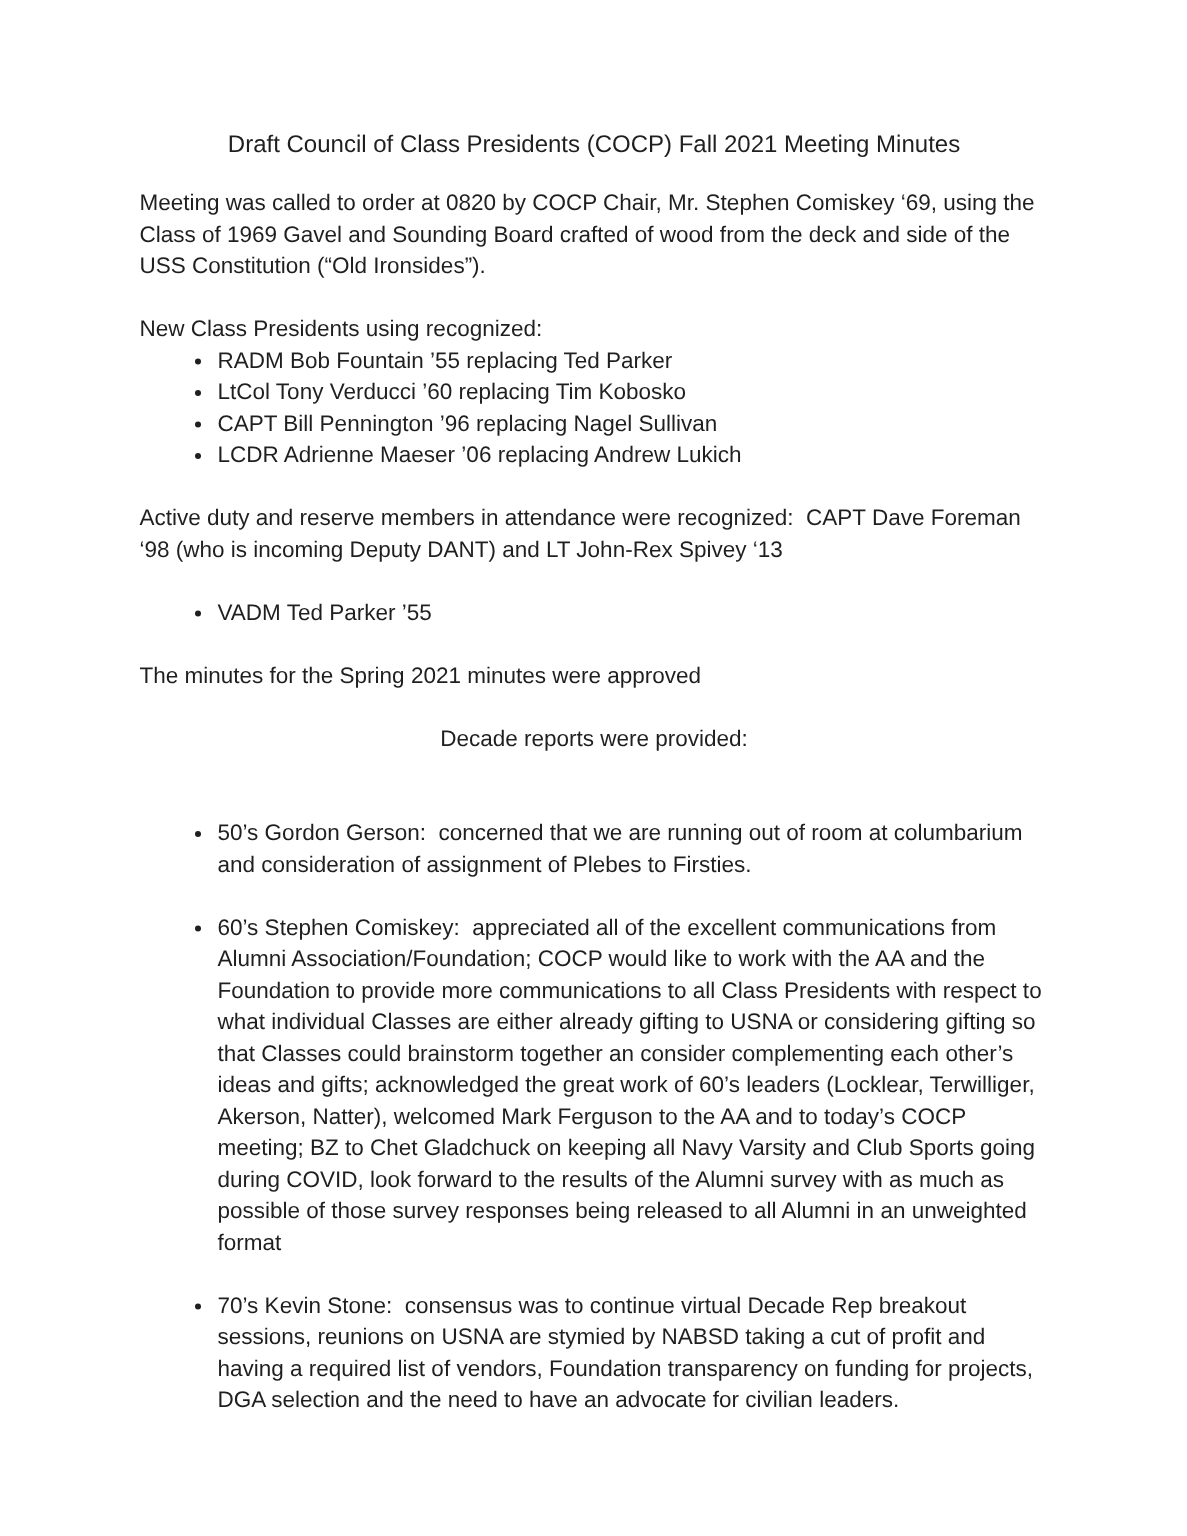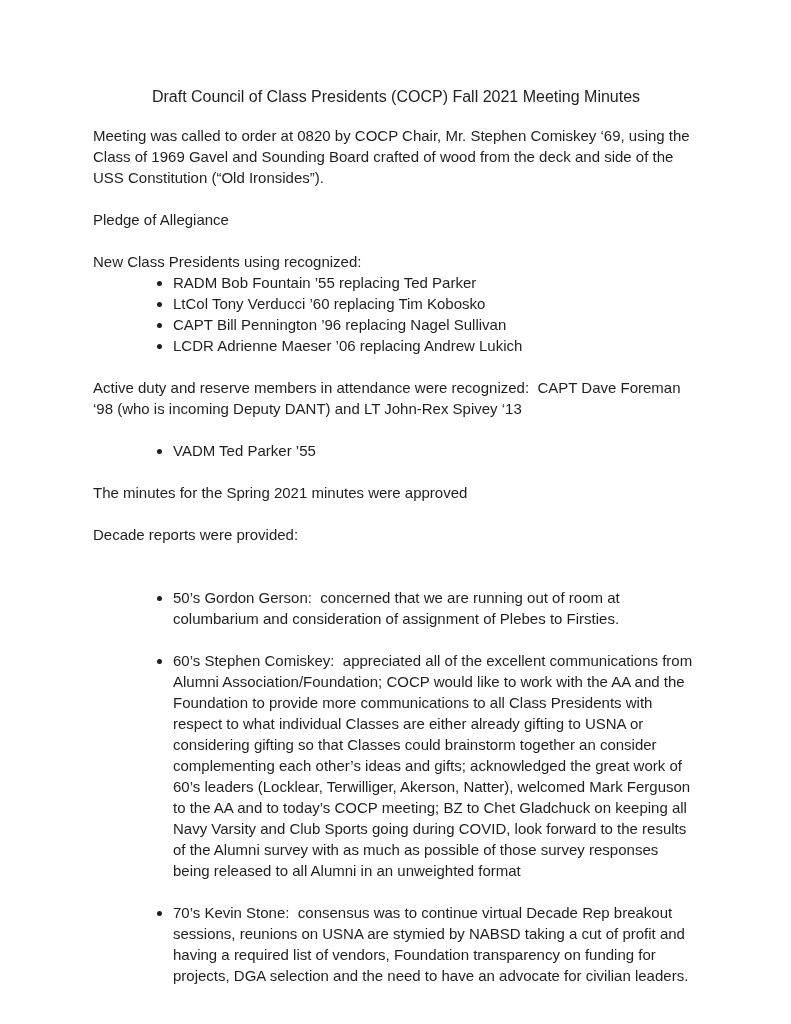--- a/index.html
+++ b/index.html
@@ -33,21 +33,20 @@
     margin: 0 0 21px 0;
     white-space: pre-wrap;
   }
   ul.bullets {
     margin: 0 0 21px 0;
     padding-left: 52px;
     list-style: disc outside;
   }
   ul.bullets li {
     white-space: pre-wrap;
-    margin-left: 28px;
   }
   ul.bullets.spaced {
     margin-top: 42px;
   }
   ul.bullets.spaced li {
     margin-bottom: 21px;
   }
   ul.bullets.spaced li:last-child {
     margin-bottom: 0;
   }
@@ -55,40 +54,39 @@
 </head>
 <body>
 
 <div class="page">
   <div class="content">
 
     <h1 class="doc-title">Draft Council of Class Presidents (COCP) Fall 2021 Meeting Minutes</h1>
 
     <p class="para">Meeting was called to order at 0820 by COCP Chair, Mr. Stephen Comiskey ‘69, using the Class of 1969 Gavel and Sounding Board crafted of wood from the deck and side of the USS Constitution (“Old Ironsides”).</p>
 
-    <p class="para">Pledge of Allegiance</p>
 
     <p class="para" style="margin-bottom:0;">New Class Presidents using recognized:</p>
     <ul class="bullets">
       <li>RADM Bob Fountain ’55 replacing Ted Parker</li>
       <li>LtCol Tony Verducci ’60 replacing Tim Kobosko</li>
       <li>CAPT Bill Pennington ’96 replacing Nagel Sullivan</li>
       <li>LCDR Adrienne Maeser ’06 replacing Andrew Lukich</li>
     </ul>
 
     <p class="para">Active duty and reserve members in attendance were recognized:  CAPT Dave Foreman ‘98 (who is incoming Deputy DANT) and LT John-Rex Spivey ‘13</p>
 
 
     <ul class="bullets">
       <li>VADM Ted Parker ’55</li>
     </ul>
 
     <p class="para">The minutes for the Spring 2021 minutes were approved</p>
 
-    <p class="para" style="margin-bottom:0;">Decade reports were provided:</p>
+    <p class="para" style="margin-bottom:0;text-align:center;">Decade reports were provided:</p>
     <ul class="bullets spaced">
       <li>50’s Gordon Gerson:  concerned that we are running out of room at columbarium and consideration of assignment of Plebes to Firsties.</li>
       <li>60’s Stephen Comiskey:  appreciated all of the excellent communications from Alumni Association/Foundation; COCP would like to work with the AA and the Foundation to provide more communications to all Class Presidents with respect to what individual Classes are either already gifting to USNA or considering gifting so that Classes could brainstorm together an consider complementing each other’s ideas and gifts; acknowledged the great work of 60’s leaders (Locklear, Terwilliger, Akerson, Natter), welcomed Mark Ferguson to the AA and to today’s COCP meeting; BZ to Chet Gladchuck on keeping all Navy Varsity and Club Sports going during COVID, look forward to the results of the Alumni survey with as much as possible of those survey responses being released to all Alumni in an unweighted format</li>
       <li>70’s Kevin Stone:  consensus was to continue virtual Decade Rep breakout sessions, reunions on USNA are stymied by NABSD taking a cut of profit and having a required list of vendors, Foundation transparency on funding for projects, DGA selection and the need to have an advocate for civilian leaders.</li>
     </ul>
 
   </div>
 </div>
 
 </body></html>

